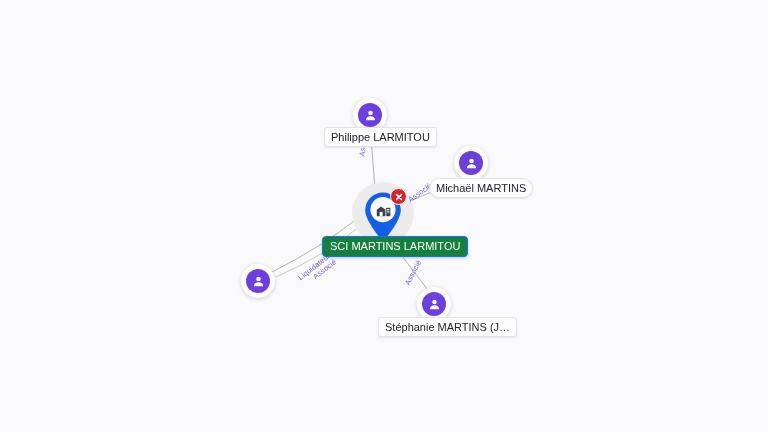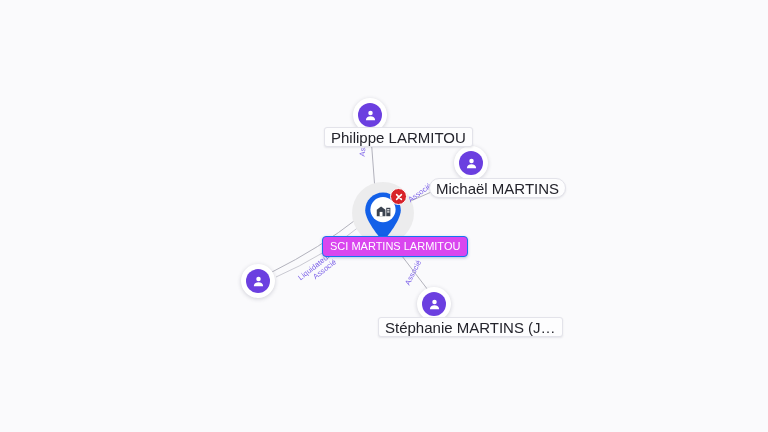--- a/index.html
+++ b/index.html
@@ -92,33 +92,33 @@
     border: 1.5px solid #ffffff;
     display: flex;
     align-items: center;
     justify-content: center;
     z-index: 9;
   }
 
   
   .node-label {
     position: absolute;
-    font-size: 15px;
+    font-size: 11px;
     line-height: 13px;
     color: #24242c;
     background: #fdfdfe;
     border: 1px solid #e3e3ea;
     border-radius: 3px;
     padding: 2.5px 6px;
     white-space: nowrap;
     box-shadow: 0 1px 2px rgba(40,40,70,0.10);
     z-index: 8;
   }
   .node-label.primary {
-    background: #d946ef;
+    background: #15803d;
     border-color: #1573f0;
     color: #ffffff;
     font-size: 11px;
     padding: 3px 7px;
     border-radius: 4px;
     box-shadow: 0 1px 3px rgba(20,70,160,0.30);
     z-index: 10;
   }
 
   

